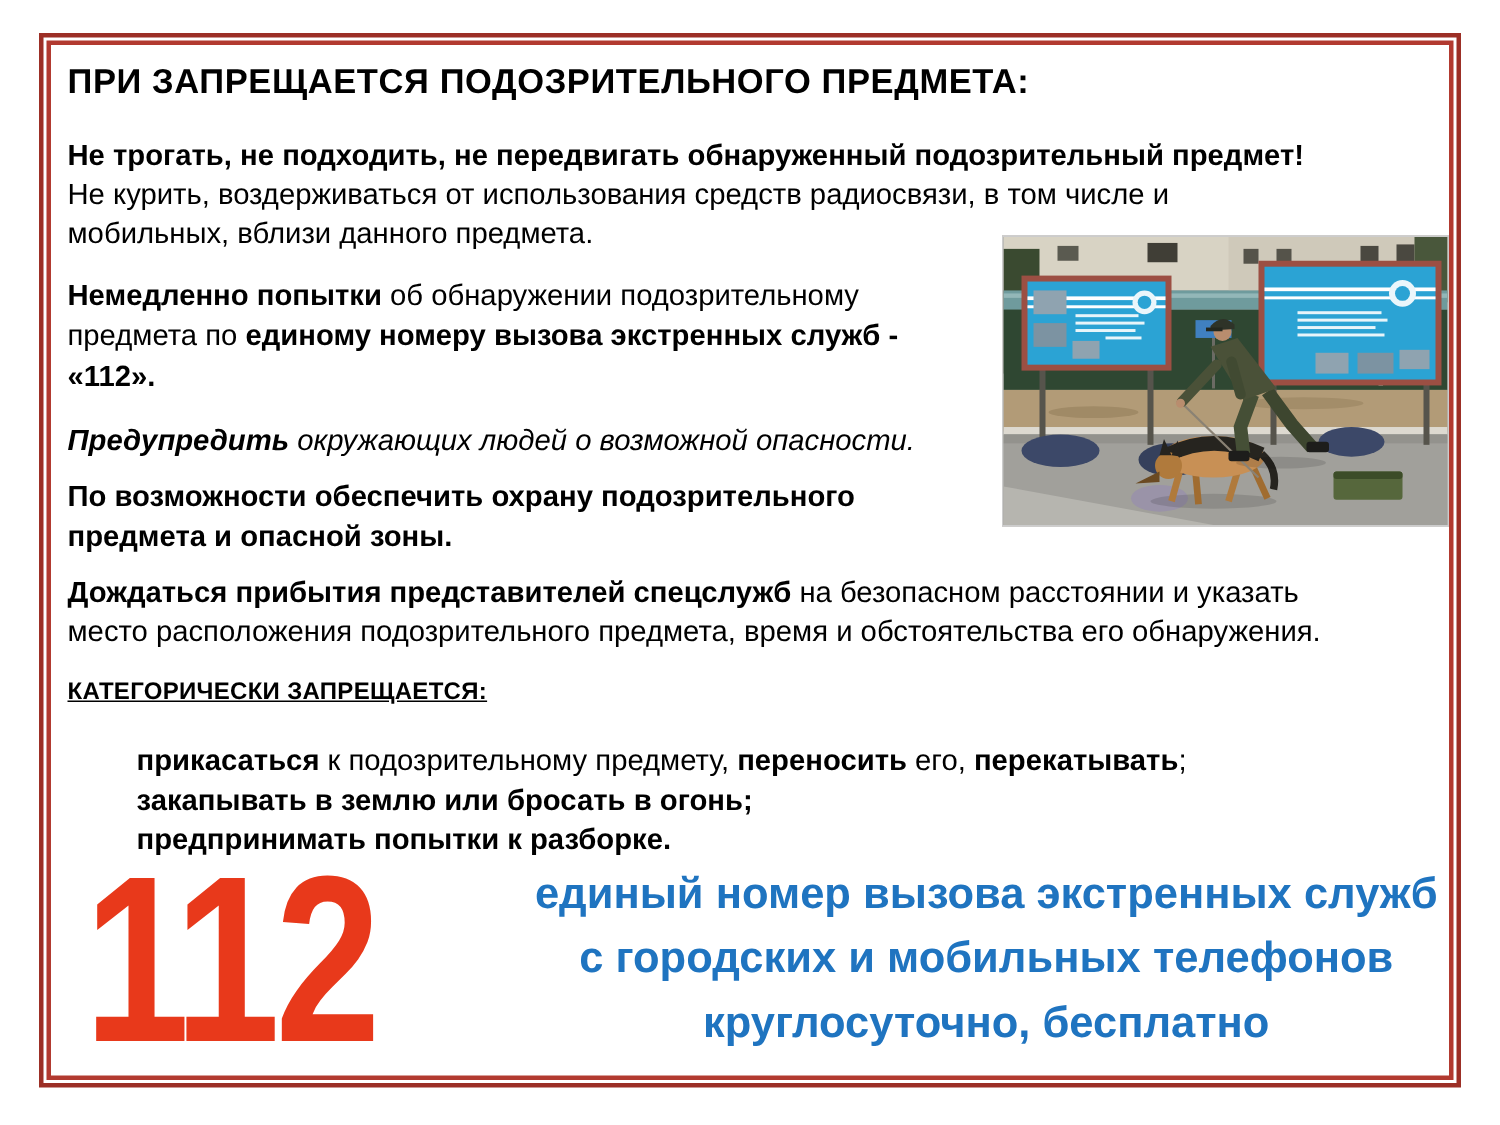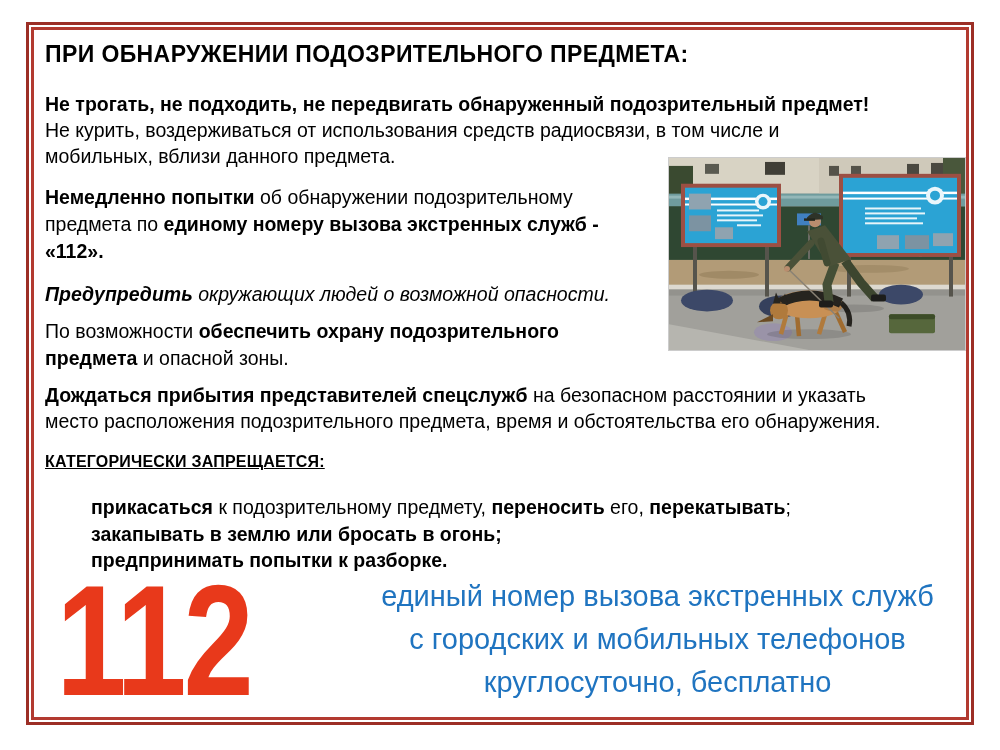--- a/index.html
+++ b/index.html
@@ -29,21 +29,21 @@
   .page-title {
     margin:5px 0 0 0;
     font-size:23px; font-weight:bold;
     letter-spacing:0.4px;
     line-height:28px;
   }
   .para { font-size:19.5px; line-height:26px; margin:0; }
   .p1 { margin-top:23px; }
   .p2 { margin-top:15px; line-height:27px; }
   .p3 { margin-top:16px; line-height:27px;font-style:italic; }
-  .p4 { margin-top:10px; line-height:27px; }
+  .p4 { margin-top:10px; line-height:27px;font-weight:bold; }
   .p5 { clear:both; margin-top:10px; line-height:26px; }
   .photo-wrap {
     float:right;
     width:298px; height:194px;
     margin:-12px 0 8px 16px;
     border:1px solid #cccccc;
     box-sizing:border-box;
     background:#a1a09b;
   }
   .photo-wrap svg { display:block; width:100%; height:100%; }
@@ -68,32 +68,32 @@
     letter-spacing:-4px;
     transform:scaleX(0.8);
     transform-origin:left center;
     padding-left:14px;
     white-space:nowrap;
   }
   .emergency-info {
     flex:1;
     text-align:center;
     color:#1f74c0;
-    font-weight:normal;
+    font-weight:bold;
     font-size:29px;
     line-height:43px;
   }
 </style>
 </head>
 <body>
 
 <div class="frame-outer">
   <div class="frame-inner">
 
-    <h1 class="page-title">ПРИ ОБНАРУЖЕНИИ ПОДОЗРИТЕЛЬНОГО ПРЕДМЕТА:</h1>
+    <h1 class="page-title">ПРИ ЗАПРЕЩАЕТСЯ ПОДОЗРИТЕЛЬНОГО ПРЕДМЕТА:</h1>
 
     <p class="para p1">
       <b>Не трогать, не подходить, не передвигать обнаруженный подозрительный предмет!</b><br>
       <span>Не курить, воздерживаться от использования средств радиосвязи, в том числе и</span><br>
       <span>мобильных, вблизи данного предмета.</span>
     </p>
 
     <div class="photo-wrap">
       <svg viewBox="0 0 296 194" preserveAspectRatio="none">
 

